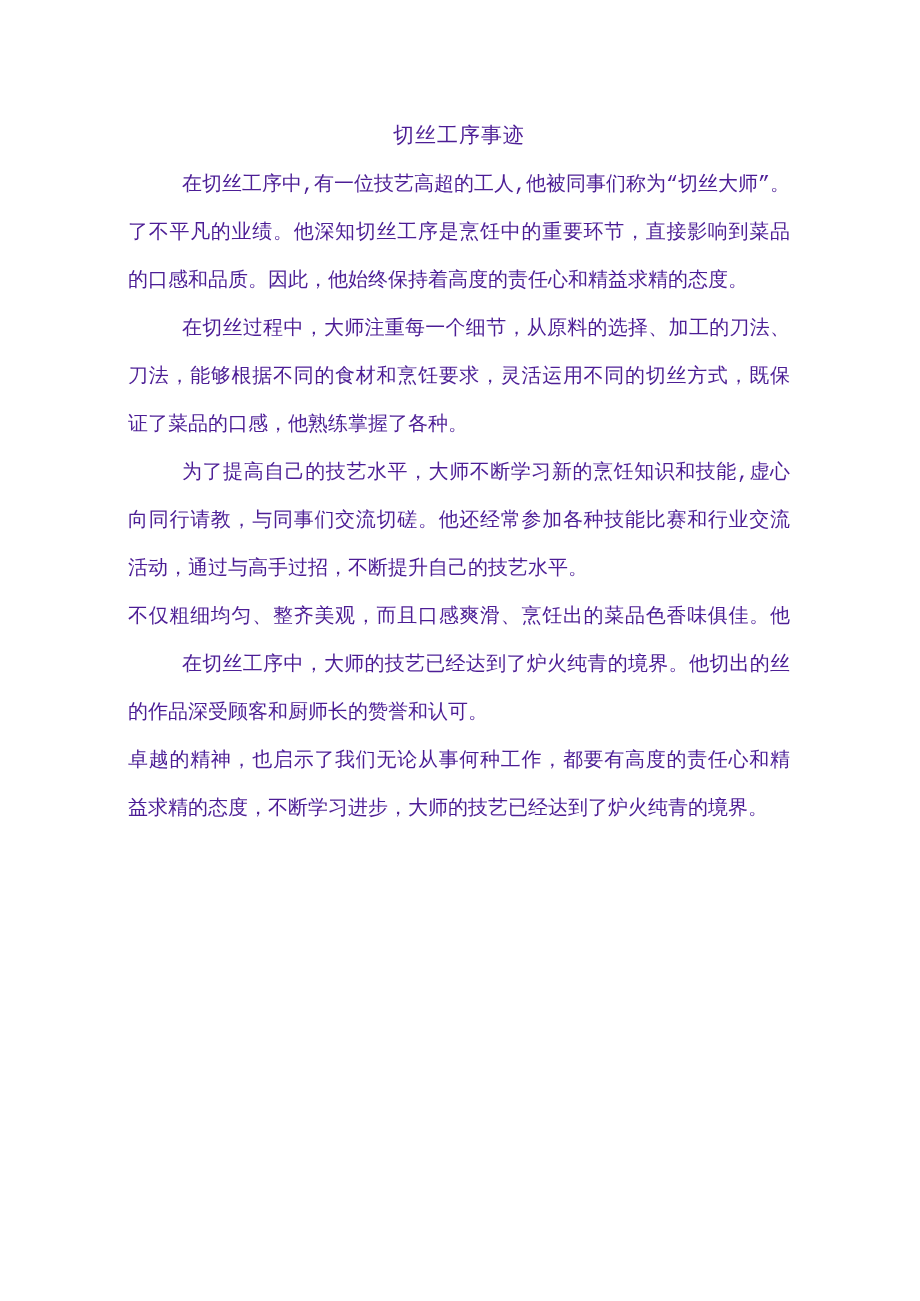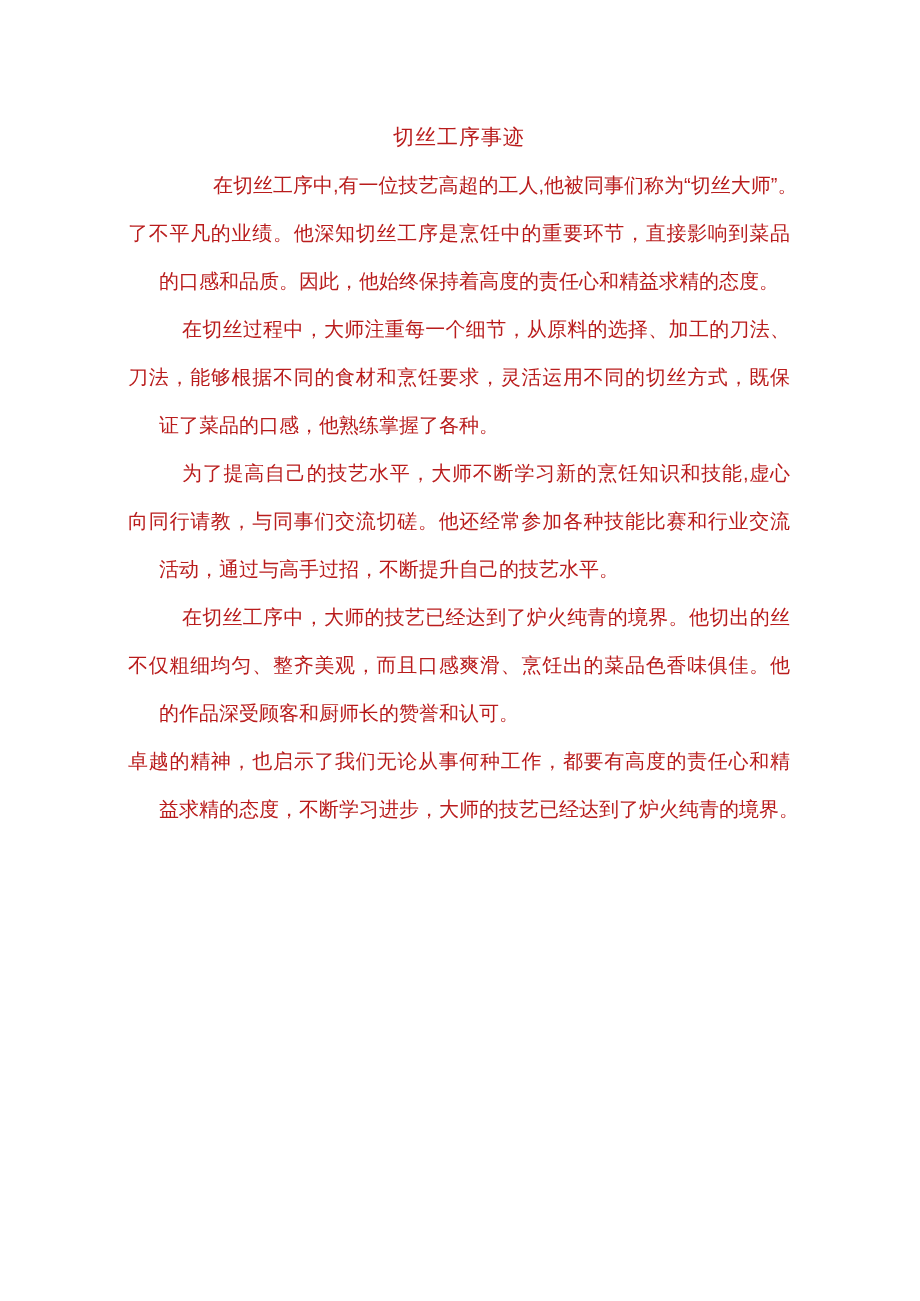--- a/index.html
+++ b/index.html
@@ -9,22 +9,22 @@
   }
   .page {
     position: relative;
     width: 920px;
     height: 1301px;
     margin: 0 auto;
     background: #ffffff;
     box-sizing: border-box;
     padding: 113px 130px 0 128px;
     overflow: hidden;
-    font-family: Liberation Sans, sans-serif;
-    color: #b91c1c;
+    font-family: Liberation Mono, monospace;
+    color: #4c1d95;
   }
   .doc-title {
     margin: 0;
     font-size: 21px;
     font-weight: normal;
     line-height: 48px;
     text-align: center;
     letter-spacing: 1px;
   }
   .para {
@@ -33,21 +33,20 @@
   .line {
     font-size: 20px;
     line-height: 48px;
     white-space: nowrap;
     text-align: justify;
     text-align-last: justify;
   }
   .line.last {
     text-align: left;
     text-align-last: left;
-    margin-left: 31px;
   }
   .line.first {
     text-indent: 54px;
   }
 </style>
 </head>
 <body>
 
 <div class="page">
   <h1 class="doc-title">切丝工序事迹</h1>
@@ -63,22 +62,22 @@
         <div class="line first">在切丝过程中，大师注重每一个细节，从原料的选择、加工的刀法、</div>
         <div class="line">刀法，能够根据不同的食材和烹饪要求，灵活运用不同的切丝方式，既保</div>
         <div class="line last">证了菜品的口感，他熟练掌握了各种。</div>
       </div>
       <div class="para">
         <div class="line first">为了提高自己的技艺水平，大师不断学习新的烹饪知识和技能,虚心</div>
         <div class="line">向同行请教，与同事们交流切磋。他还经常参加各种技能比赛和行业交流</div>
         <div class="line last">活动，通过与高手过招，不断提升自己的技艺水平。</div>
       </div>
       <div class="para">
+        <div class="line">不仅粗细均匀、整齐美观，而且口感爽滑、烹饪出的菜品色香味俱佳。他</div>
         <div class="line first">在切丝工序中，大师的技艺已经达到了炉火纯青的境界。他切出的丝</div>
-        <div class="line">不仅粗细均匀、整齐美观，而且口感爽滑、烹饪出的菜品色香味俱佳。他</div>
         <div class="line last">的作品深受顾客和厨师长的赞誉和认可。</div>
       </div>
       <div class="para">
         <div class="line">卓越的精神，也启示了我们无论从事何种工作，都要有高度的责任心和精</div>
         <div class="line last">益求精的态度，不断学习进步，大师的技艺已经达到了炉火纯青的境界。</div>
       </div>
     </div>
 </div>
 
 </body></html>

